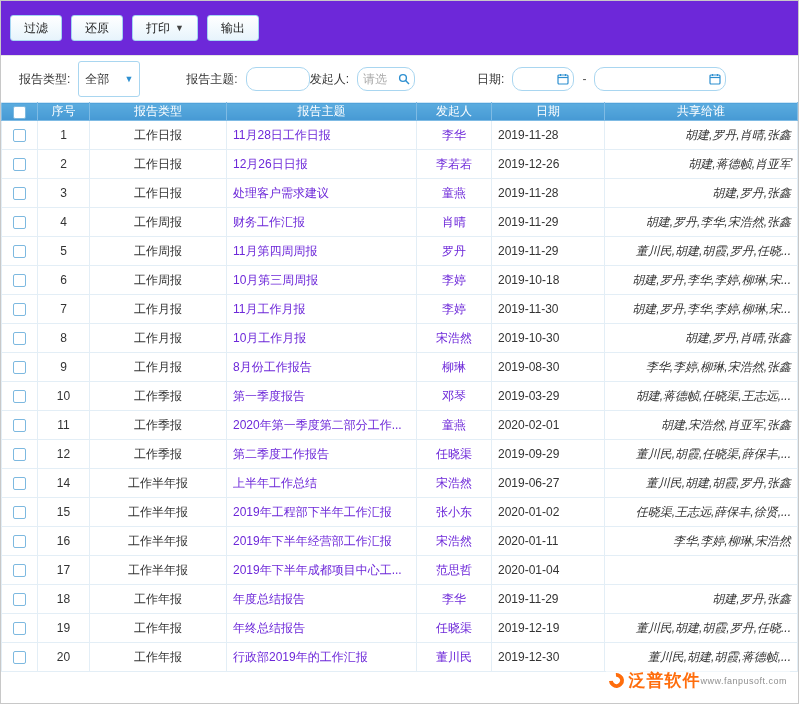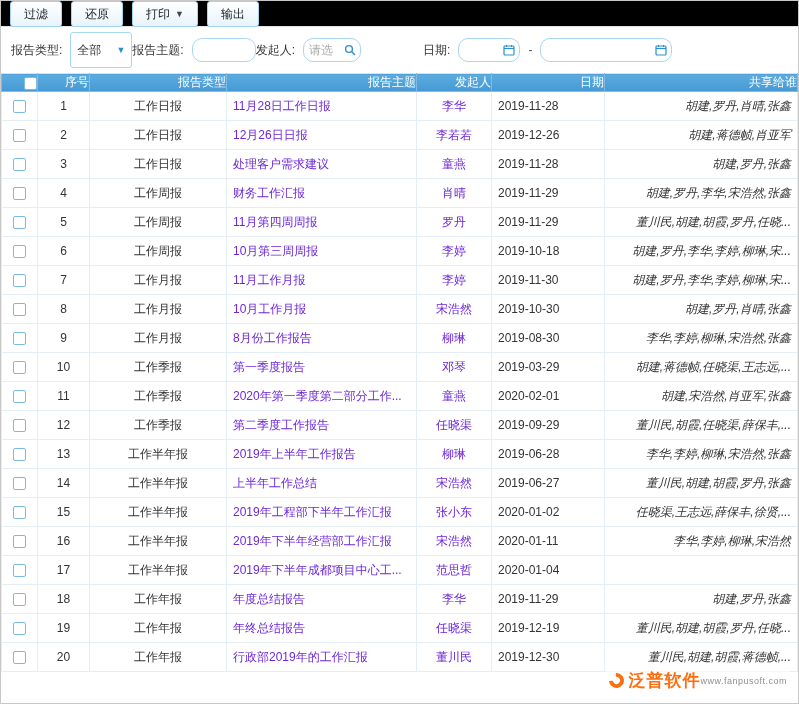--- a/index.html
+++ b/index.html
@@ -13,44 +13,44 @@
     position: relative;
     overflow: hidden;
   }
 
   
   .toolbar {
     display: flex;
     align-items: center;
     gap: 9px;
     padding: 6px 9px;
-    background: #000000;
+    background: #6d28d9;
     border-bottom: 1px solid #e4e4e4;
-    height: 26px;
+    height: 55px;
   }
   .tb-btn {
     display: inline-flex;
     align-items: center;
     gap: 5px;
     padding: 5px 13px;
     background: linear-gradient(#ffffff, #e7f4fc);
     border: 1px solid #a3d5f2;
     border-radius: 3px;
     color: #222;
     cursor: pointer;
     font-size: 12px;
     line-height: 14px;
   }
   .tb-btn .caret { font-size: 9px; color: #444; }
 
   
   .filterbar {
     display: flex;
     align-items: center;
-    padding: 0 10px;
+    padding: 0 18px;
     height: 46px;
     background: #ffffff;
   }
   .f-group { display: flex; align-items: center; }
   .f-label { color: #333; margin-right: 8px; white-space: nowrap; }
   .f-select {
     width: 62px; height: 36px;
     border: 1px solid #a9d6f0;
     border-radius: 3px;
     background: #fff;
@@ -76,38 +76,38 @@
     position: relative;
     display: inline-flex; align-items: center;
   }
   .iconbox .in-icon {
     position: absolute; right: 4px; top: 50%; transform: translateY(-50%);
     width: 14px; height: 14px; display: inline-flex; align-items: center; justify-content: center;
     pointer-events: auto; cursor: pointer;
   }
   .dash { margin: 0 8px; color: #555; }
 
-  .ml1 { }
+  .ml1 { margin-left: 46px; }
   .ml2 { }
   .ml3 { margin-left: 62px; }
 
   
   table.report-table {
     width: 100%;
     border-collapse: collapse;
     table-layout: fixed;
   }
   .report-table th {
     background: linear-gradient(#5bacdf, #4699d4);
     color: #fff;
     font-weight: normal;
     height: 16px;
     border: 1px solid #7fbbe4;
     border-top: 1px solid #cfe6f5;
-    text-align: right;
+    text-align: center;
     font-size: 12px;
   }
   .report-table td {
     height: 29px;
     border: 1px solid #e3eef6;
     white-space: nowrap;
     overflow: hidden;
     text-overflow: ellipsis;
     padding: 0 6px;
     background: #fff;
@@ -367,29 +367,20 @@
         <td class="col-check"><span class="checkbox"></span></td>
         <td class="col-no">12</td>
         <td class="col-type">工作季报</td>
         <td class="col-subject"><a>第二季度工作报告</a></td>
         <td class="col-initiator"><a>任晓渠</a></td>
         <td class="col-date">2019-09-29</td>
         <td class="col-shared">董川民,胡霞,任晓渠,薛保丰,...</td>
       </tr>
       <tr>
         <td class="col-check"><span class="checkbox"></span></td>
-        <td class="col-no">13</td>
-        <td class="col-type">工作半年报</td>
-        <td class="col-subject"><a>2019年上半年工作报告</a></td>
-        <td class="col-initiator"><a>柳琳</a></td>
-        <td class="col-date">2019-06-28</td>
-        <td class="col-shared">李华,李婷,柳琳,宋浩然,张鑫</td>
-      </tr>
-      <tr>
-        <td class="col-check"><span class="checkbox"></span></td>
         <td class="col-no">14</td>
         <td class="col-type">工作半年报</td>
         <td class="col-subject"><a>上半年工作总结</a></td>
         <td class="col-initiator"><a>宋浩然</a></td>
         <td class="col-date">2019-06-27</td>
         <td class="col-shared">董川民,胡建,胡霞,罗丹,张鑫</td>
       </tr>
       <tr>
         <td class="col-check"><span class="checkbox"></span></td>
         <td class="col-no">15</td>

